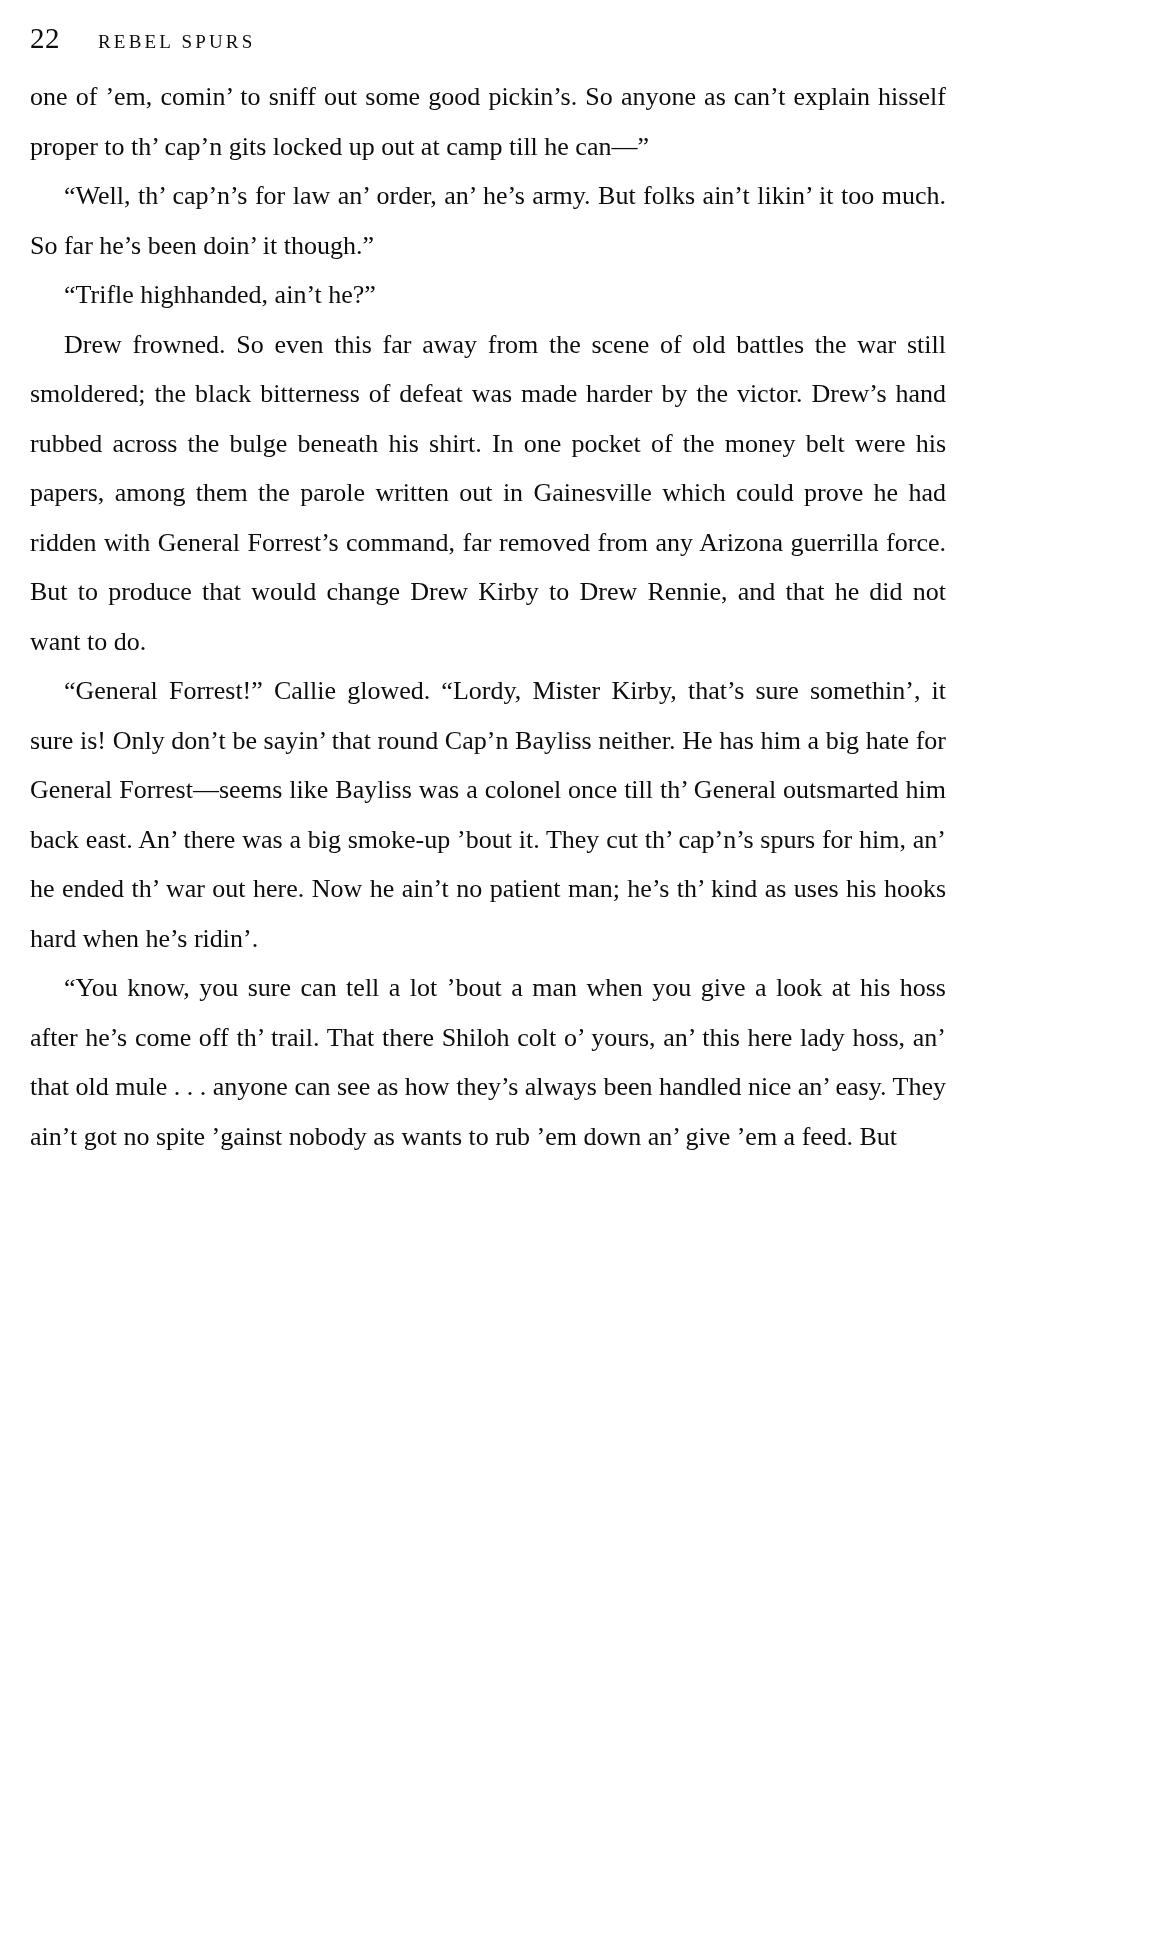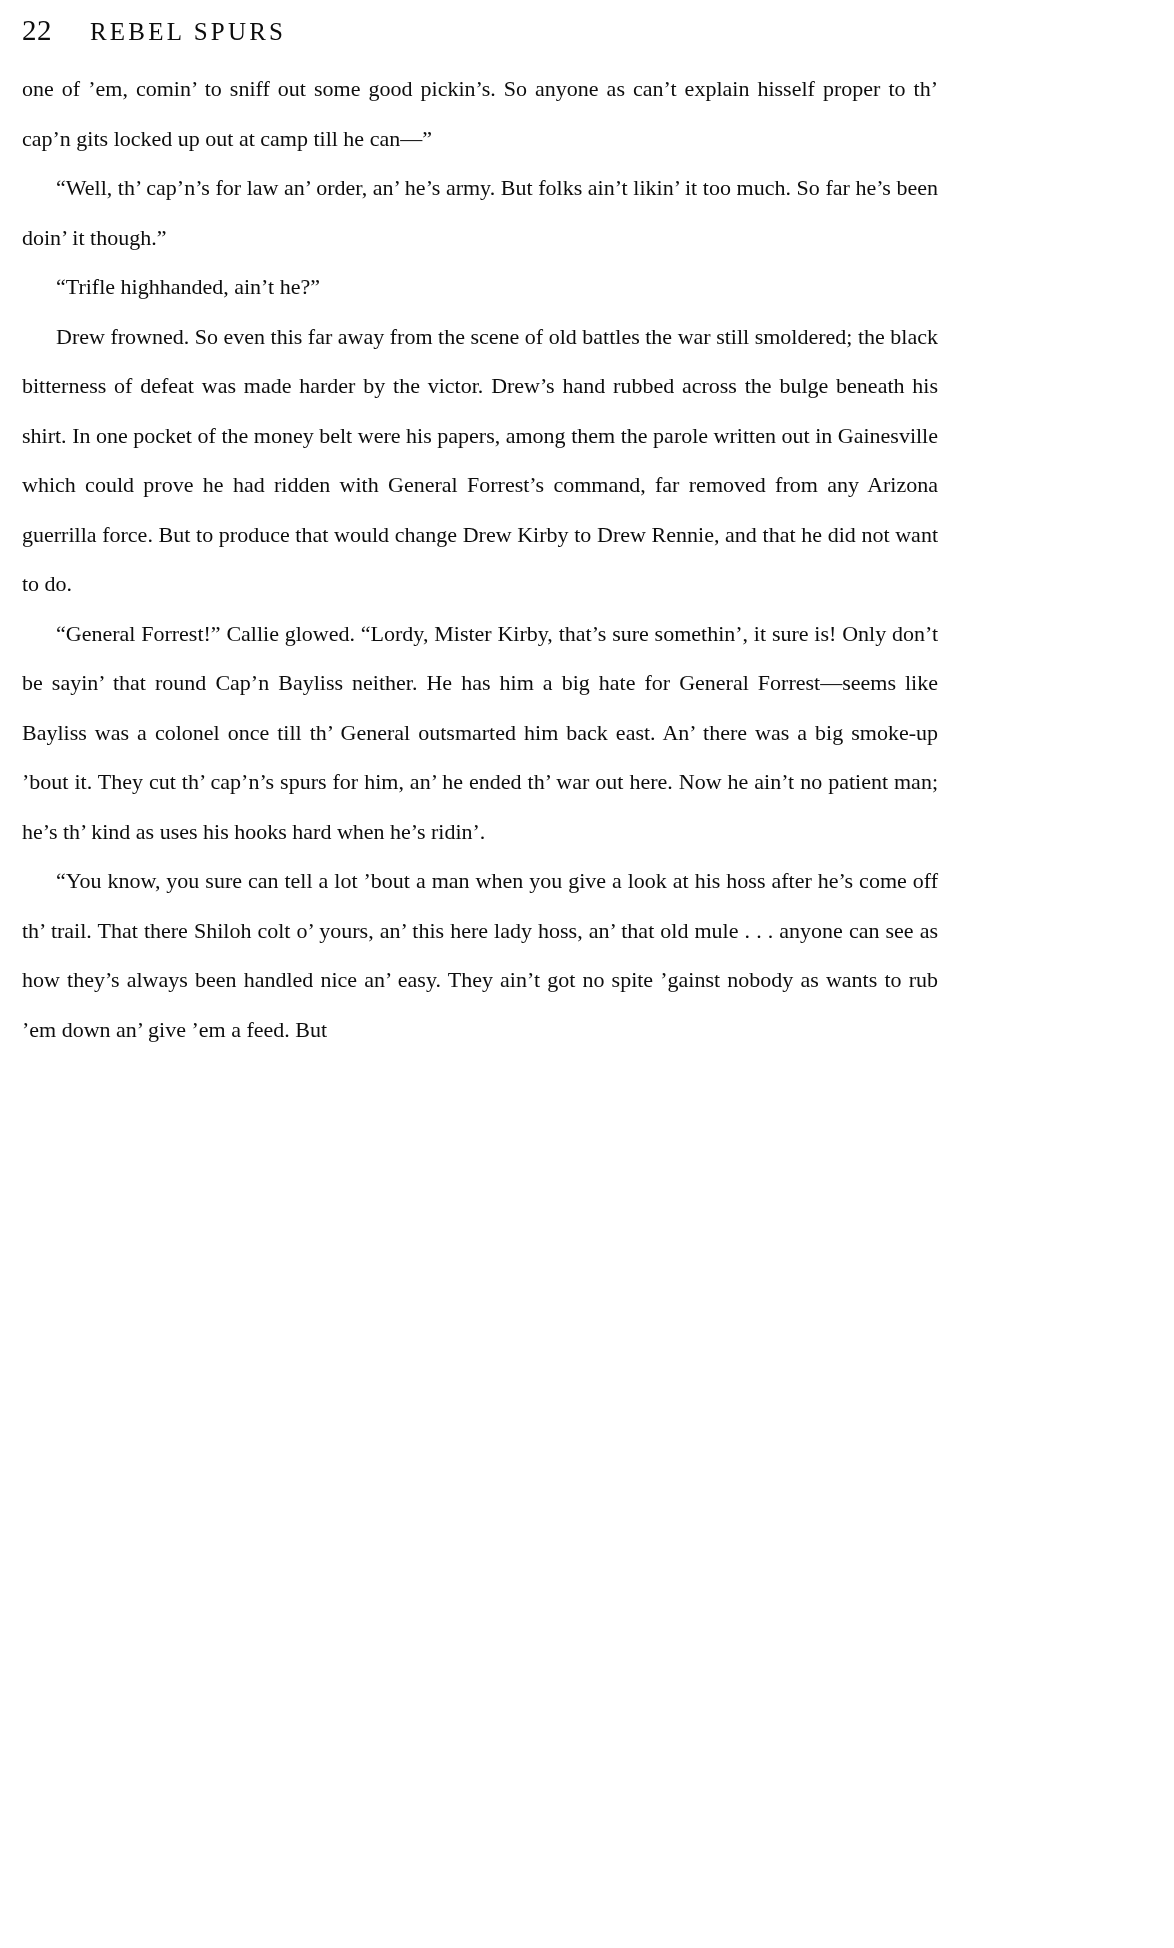--- a/index.html
+++ b/index.html
@@ -11,46 +11,46 @@
     width: 1174px;
     height: 1948px;
     font-family: "Liberation Serif", "DejaVu Serif", serif;
     color: #0d0d0d;
   }
   .page {
     position: relative;
     width: 1174px;
     height: 1948px;
     box-sizing: border-box;
-    padding: 0;
+    padding: 8px;
     overflow: hidden;
   }
   .header {
     display: flex;
     align-items: baseline;
     gap: 38px;
     margin: 14px 0 0 22px;
     height: 44px;
   }
   .folio {
     font-size: 29px;
     letter-spacing: 0.5px;
     font-family: "Liberation Serif", "DejaVu Serif", serif;
   }
   .running-head {
-    font-size: 25px;
+    font-size: 19px;
     letter-spacing: 3.2px;
     font-variant: small-caps;
     text-transform: uppercase;
     text-align: center;
   }
   .body-text {
     margin: 6px 22px 8px 22px;
     width: 916px;
-    font-size: 22px;
+    font-size: 26px;
     line-height: 49.5px;
     text-align: justify;
     text-justify: inter-word;
     -webkit-hyphens: none;
     hyphens: none;
   }
   .body-text p {
     margin: 0;
     text-indent: 0;
   }

